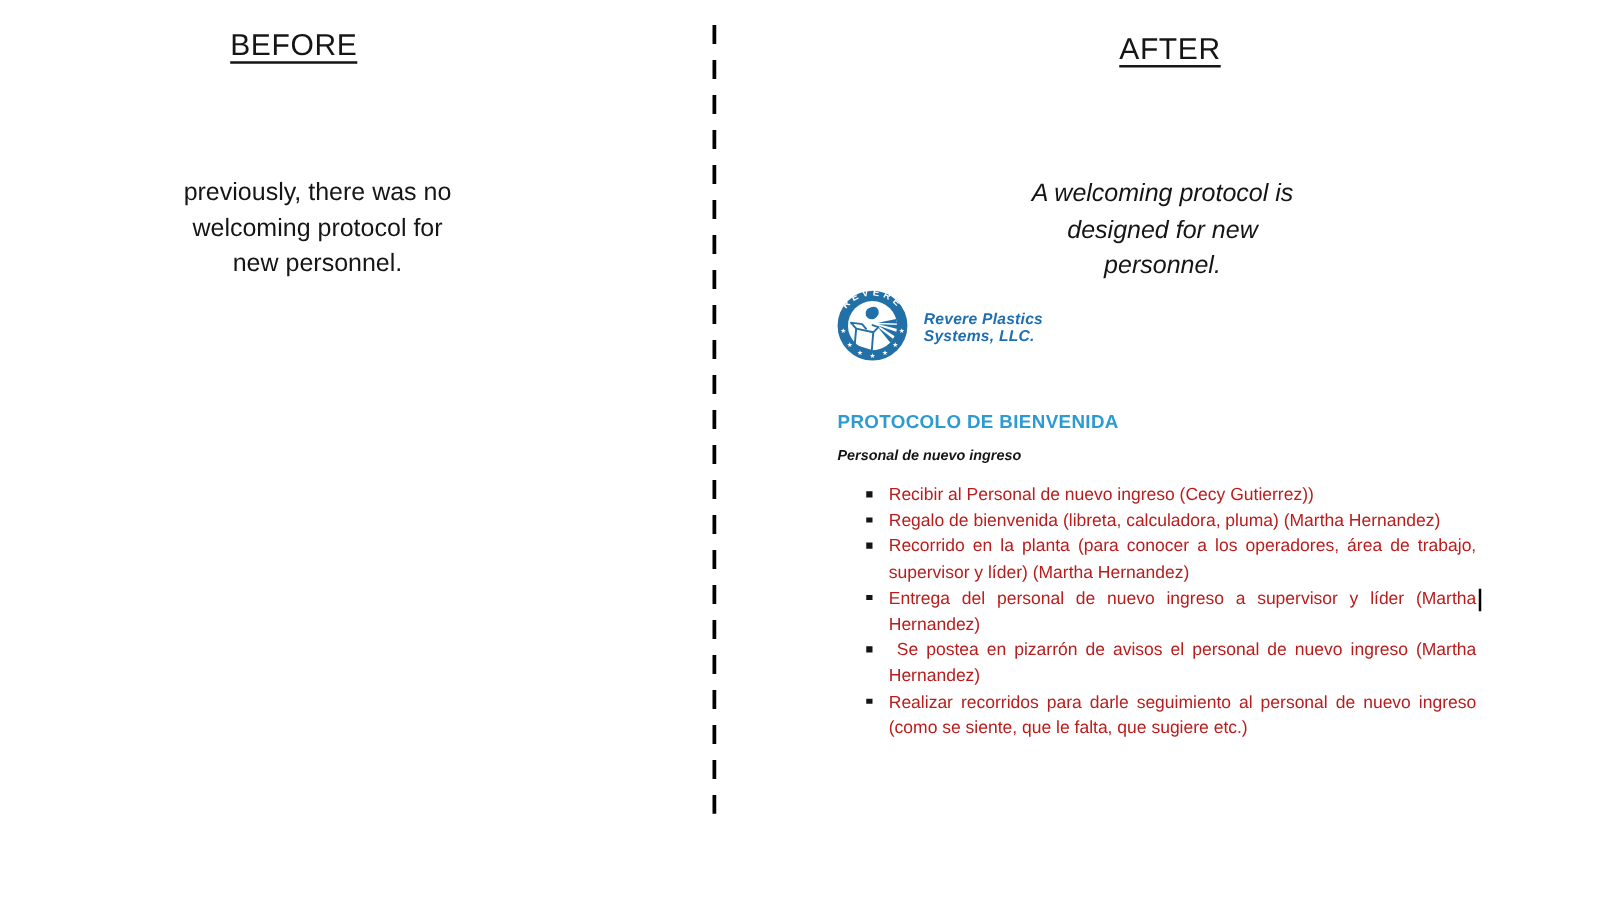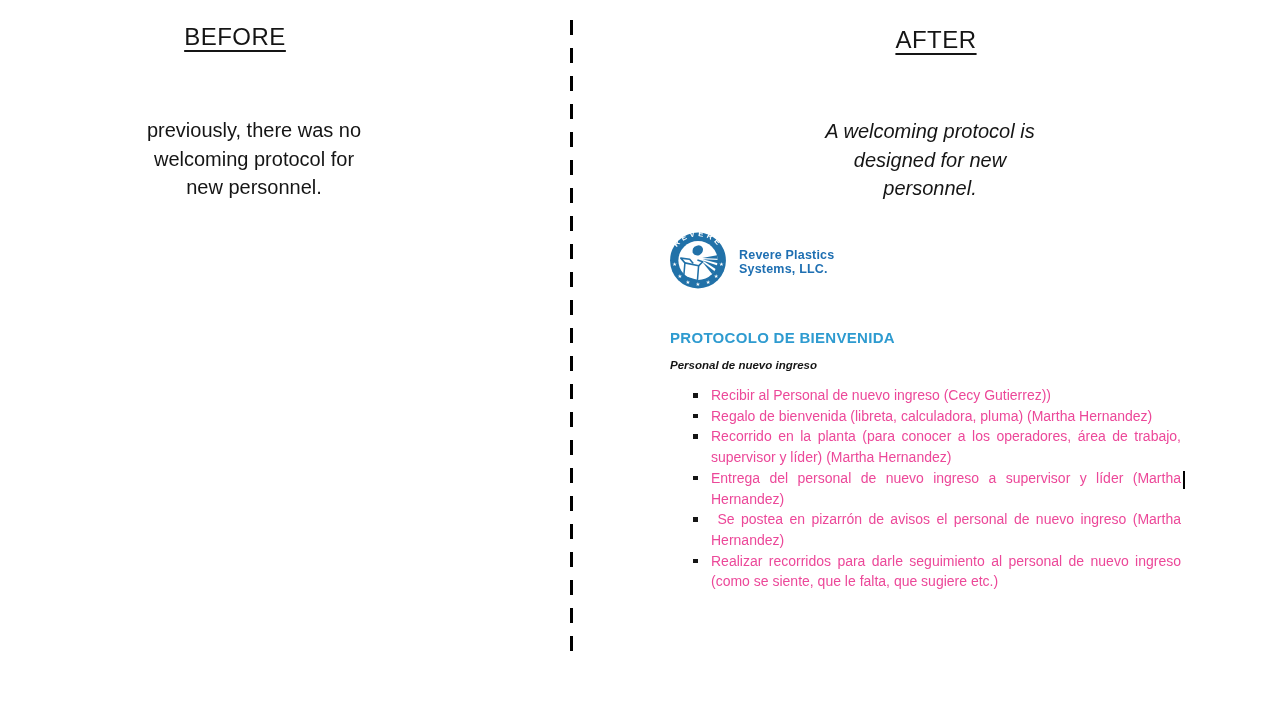--- a/index.html
+++ b/index.html
@@ -27,20 +27,21 @@
   .before-title { left: 0px;  top: 23px; width: 470px; }
   .after-title  { left: 780px; top: 26px; width: 312px; }
 
   
   .para {
     position: absolute;
     font-size: 20px;
     line-height: 28.6px;
     text-align: center;
     color: #151515;
+    margin-top: 24px;
   }
   .before-para { left: 104px; top: 116px; width: 300px; }
   .after-para  { left: 780px; top: 117px; width: 300px; font-style: italic; }
 
   
   .divider {
     position: absolute;
     left: 570px;
     top: 20px;
     width: 3px;
@@ -51,20 +52,21 @@
   
   .logo { position: absolute; left: 668px; top: 229px; display: flex; }
   .logo svg { width: 60px; height: 63px; display: block; }
   .logo-text {
     margin-left: 11px;
     margin-top: 20px;
     font-size: 12.5px;
     font-weight: bold;
     line-height: 13.5px;
     letter-spacing: 0.2px;
+    font-style: italic;
   }
 
   
   .protocol-heading {
     position: absolute;
     left: 670px;
     top: 329px;
     font-size: 15px;
     font-weight: bold;
     letter-spacing: 0.3px;
@@ -86,21 +88,21 @@
     margin: 0;
     padding: 0;
     list-style: none;
   }
   .protocol-list li {
     position: relative;
     padding-left: 41px;
     font-size: 14px;
     line-height: 20.7px;
     text-align: justify;
-    color: #ec4899;
+    color: #b91c1c;
   }
   .protocol-list li::before {
     content: "";
     position: absolute;
     left: 23px;
     top: 8px;
     width: 4.5px;
     height: 4.5px;
     background: #151515;
   }

